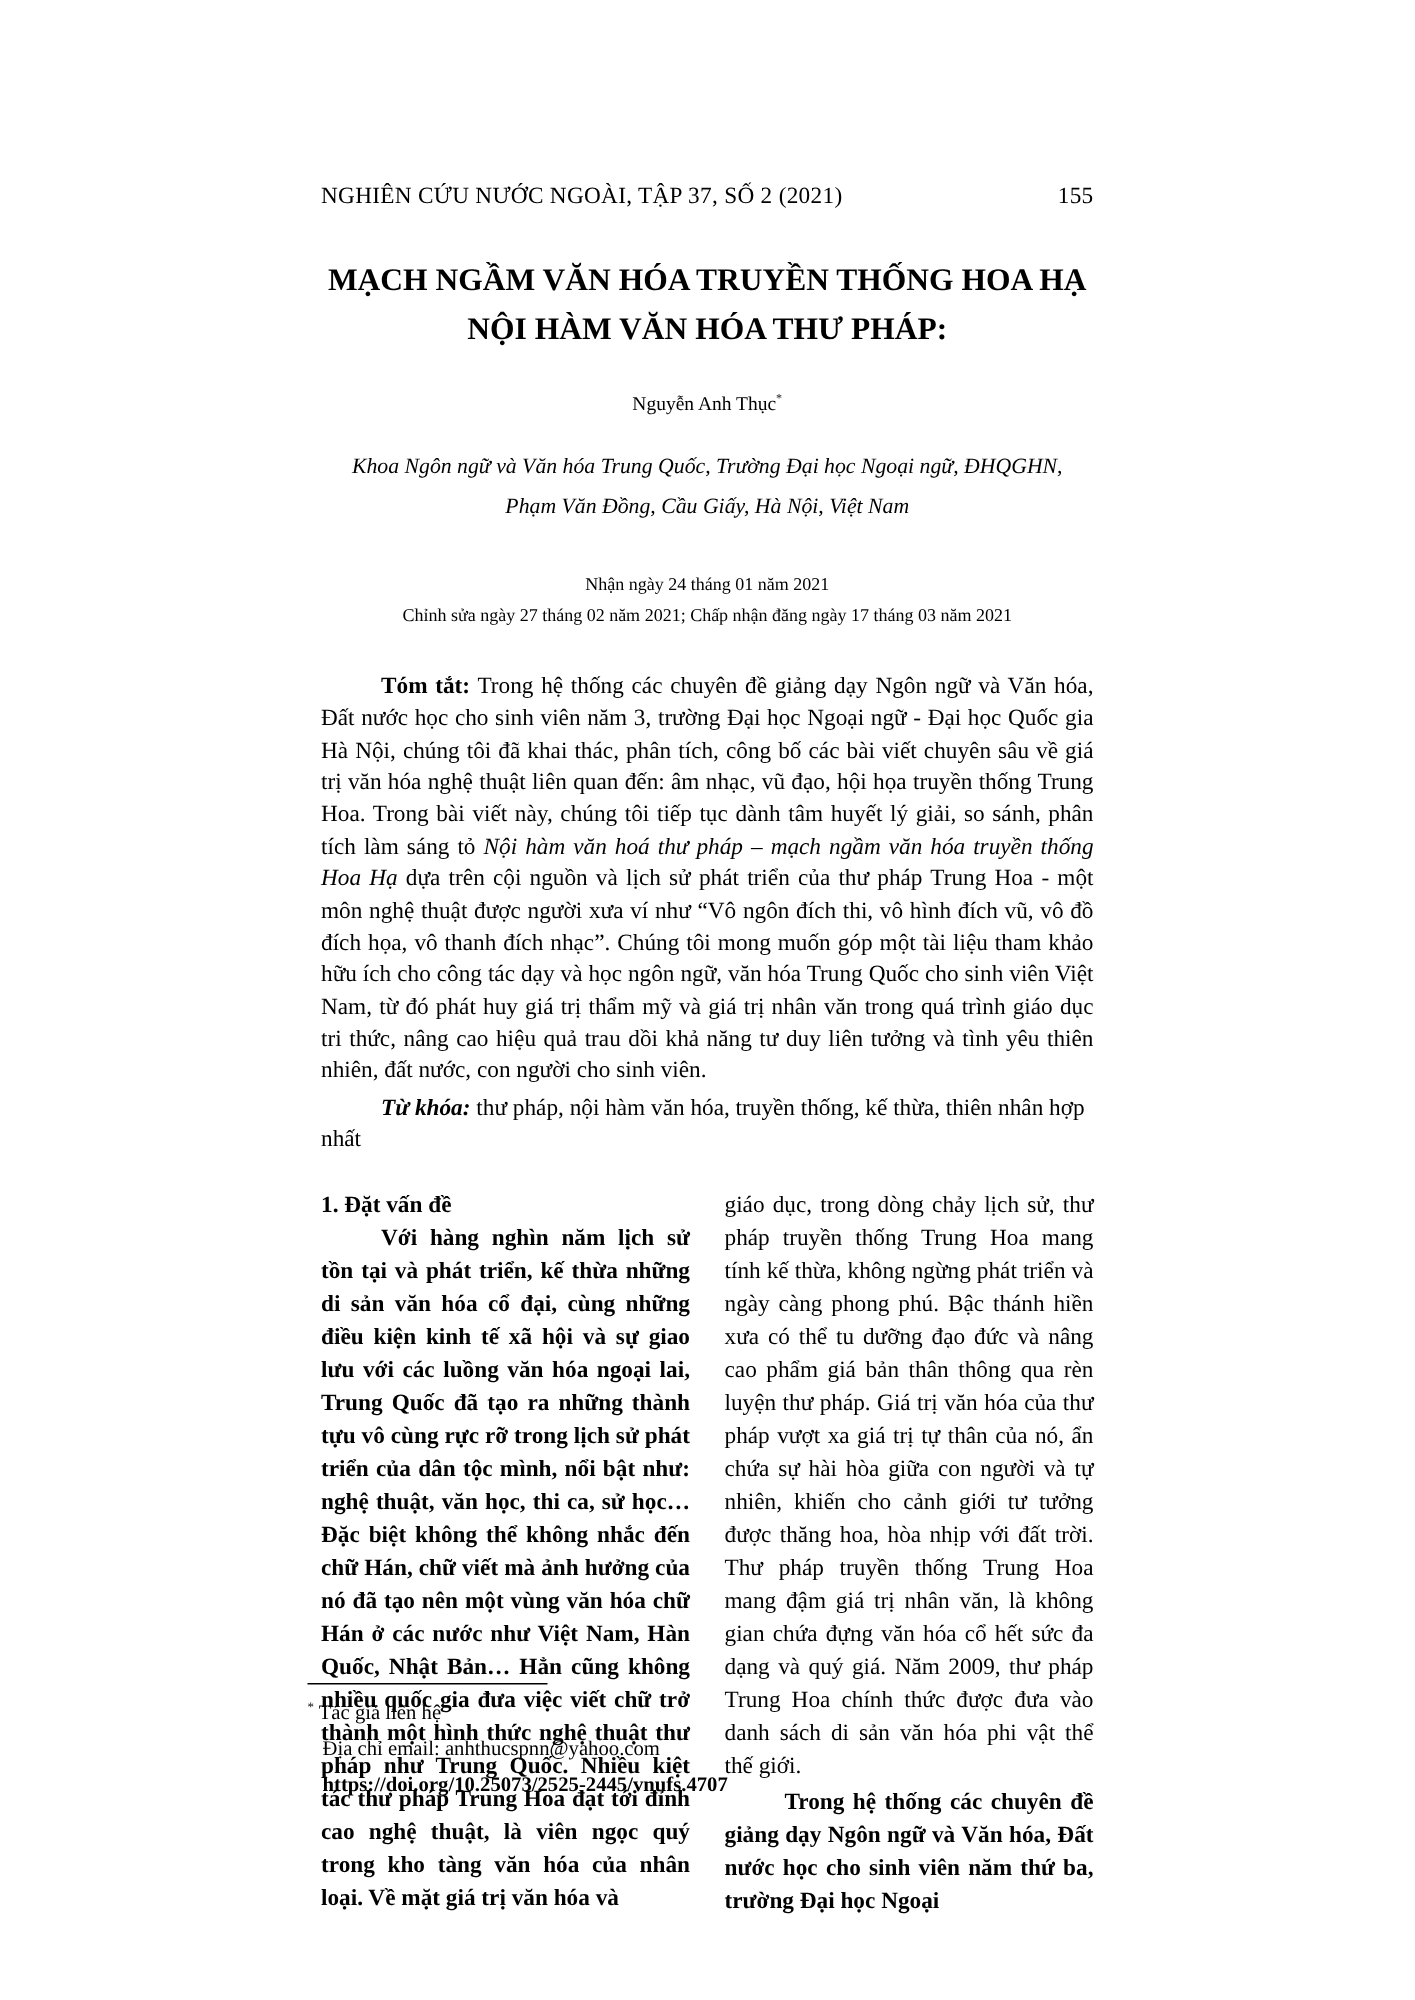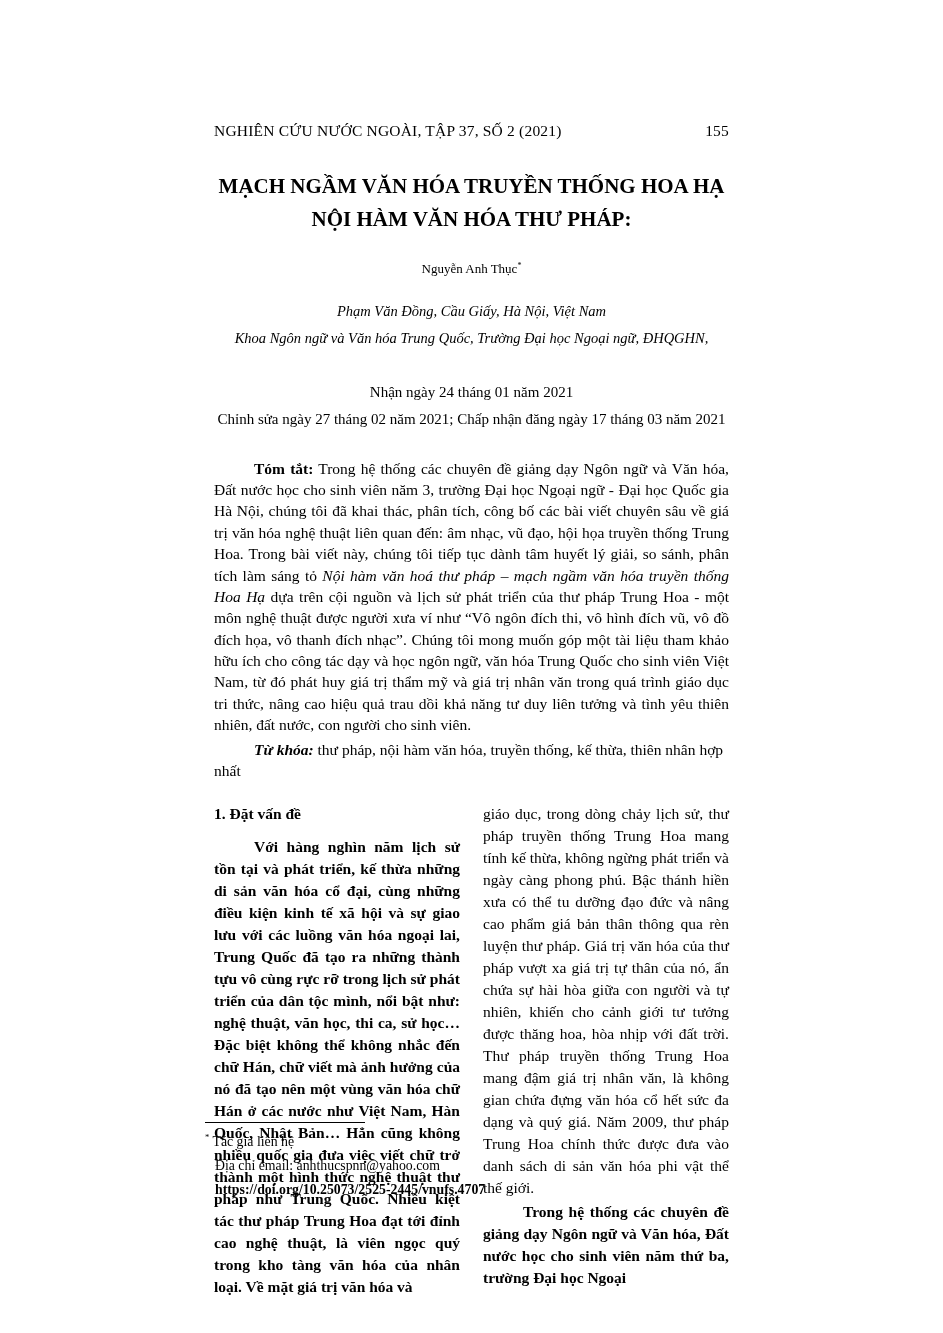--- a/index.html
+++ b/index.html
@@ -40,21 +40,21 @@
     sup { font-size: 0.62em; vertical-align: super; line-height: 0; }
     .affiliation {
       text-align: center;
       font-style: italic;
       font-size: 14.5px;
       margin-top: 21px;
       line-height: 1.85;
     }
     .dates {
       text-align: center;
-      font-size: 15px;
+      font-size: 12px;
       margin-top: 27px;
       line-height: 1.8;
     }
     .abstract {
       margin-top: 25px;
       font-size: 15.5px;
       line-height: 1.38;
       text-align: justify;
       text-indent: 40px;
     }
@@ -73,21 +73,21 @@
     .col {
       flex: 1;
       font-size: 15.5px;
       line-height: 1.42;
       text-align: justify;
     }
     .sec-heading {
       font-size: 15.5px;
       font-weight: bold;
       text-align: left;
-      margin-bottom: 11px;
+      margin-bottom: 0;
     }
     .col p.indent { text-indent: 40px; font-weight: bold; }
     .col p.no-indent { text-indent: 0; }
     .col p + p.indent { margin-top: 2px; }
     .footnote {
       position: absolute;
       left: 106px;
       top: 1122px;
       font-size: 13.8px;
       line-height: 1.75;
@@ -113,22 +113,22 @@
   <h1 class="title">
     <span class="title-line">MẠCH NGẦM VĂN HÓA TRUYỀN THỐNG HOA HẠ</span>
     <span class="title-line">NỘI HÀM VĂN HÓA THƯ PHÁP:</span>
   </h1>
 
   <div class="author">
     <span>Nguyễn Anh Thục</span><sup>*</sup>
   </div>
 
   <div class="affiliation">
+    <div>Khoa Ngôn ngữ và Văn hóa Trung Quốc, Trường Đại học Ngoại ngữ, ĐHQGHN,</div>
     <div>Phạm Văn Đồng, Cầu Giấy, Hà Nội, Việt Nam</div>
-    <div>Khoa Ngôn ngữ và Văn hóa Trung Quốc, Trường Đại học Ngoại ngữ, ĐHQGHN,</div>
   </div>
 
   <div class="dates">
     <div>Nhận ngày 24 tháng 01 năm 2021</div>
     <div>Chỉnh sửa ngày 27 tháng 02 năm 2021; Chấp nhận đăng ngày 17 tháng 03 năm 2021</div>
   </div>
 
   <p class="abstract">
     <b>Tóm tắt:</b>
     <span>Trong hệ thống các chuyên đề giảng dạy Ngôn ngữ và Văn hóa, Đất nước học cho sinh viên năm 3, trường Đại học Ngoại ngữ - Đại học Quốc gia Hà Nội, chúng tôi đã khai thác, phân tích, công bố các bài viết chuyên sâu về giá trị văn hóa nghệ thuật liên quan đến: âm nhạc, vũ đạo, hội họa truyền thống Trung Hoa. Trong bài viết này, chúng tôi tiếp tục dành tâm huyết lý giải, so sánh, phân tích làm sáng tỏ</span>

